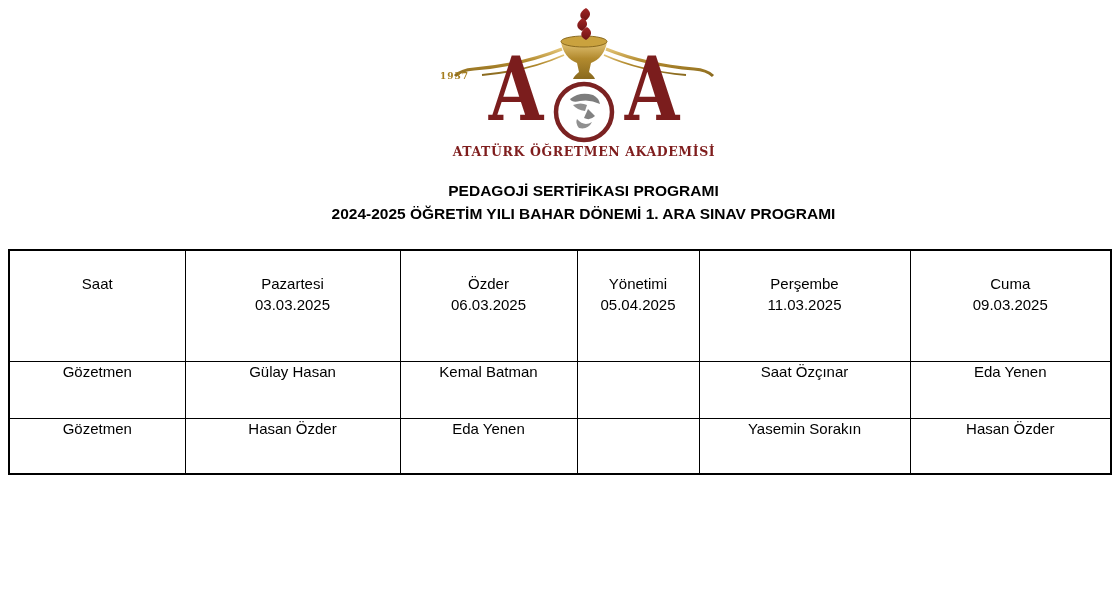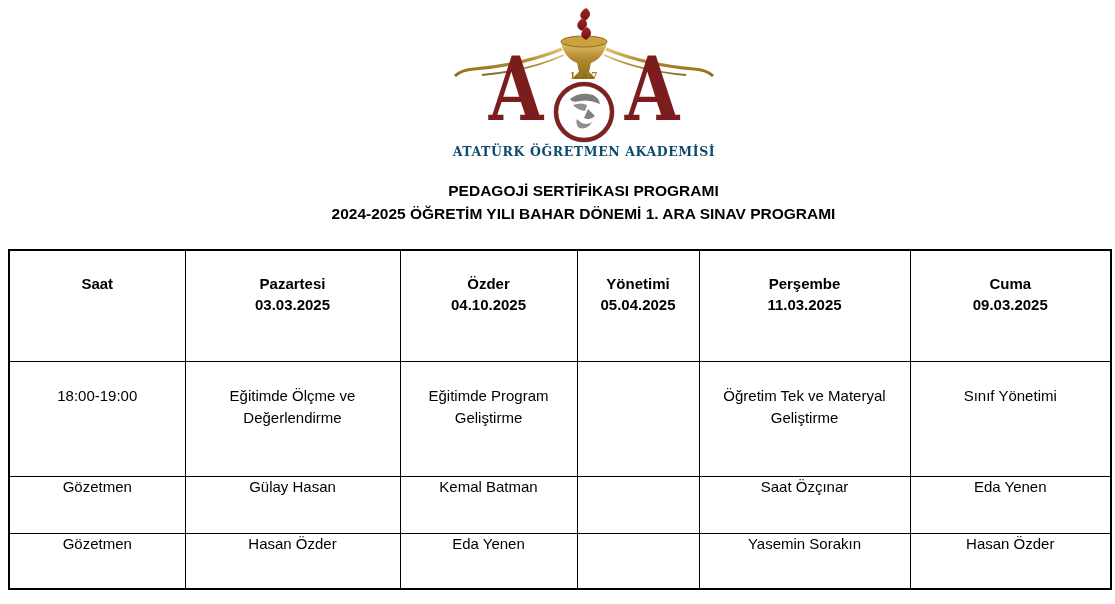--- a/index.html
+++ b/index.html
@@ -24,31 +24,31 @@
     text-align: center;
     font-family: "DejaVu Serif", serif;
     font-weight: bold; font-size: 88px; line-height: 92px;
     color: #7b1d1d;
     transform: scaleX(0.80);
   }
   .monogram.left  { left: 26px; }
   .monogram.right { left: 162px; }
   .logo-year {
     position: absolute; left: 0; top: 66px; width: 288px;
-    text-align: center;
+    text-align: left;
     font-family: "DejaVu Serif", serif;
     font-weight: bold; font-size: 9px; letter-spacing: 1px;
     color: #a57d1e;
   }
   .logo-name {
     position: absolute; left: 0; top: 139px; width: 288px;
     text-align: center;
     font-family: "DejaVu Serif", serif;
     font-weight: bold; font-size: 12.5px; letter-spacing: 0.6px;
-    color: #0c4a6e;
+    color: #7f1d1d;
     white-space: nowrap;
   }
 
   
   .doc-titles {
     position: absolute; left: 26px; top: 180px; width: 1115px;
     text-align: center;
     font-weight: bold; font-size: 15.5px; line-height: 22.5px;
   }
   .doc-titles div { margin: 0; }
@@ -63,21 +63,21 @@
   }
   table.schedule th, table.schedule td {
     border: 1px solid #000;
     text-align: center;
     vertical-align: top;
     padding: 0 8px;
     overflow: hidden;
   }
   table.schedule { border: 2px solid #000; }
   table.schedule thead th {
-    font-weight: bold;
+    font-weight: normal;
     height: 88px;
     padding-top: 22px;
     line-height: 21px;
   }
   tr.row-exam td {
     height: 91px;
     padding-top: 23px;
     line-height: 22px;
     font-weight: normal;
   }
@@ -160,45 +160,37 @@
       <tr>
         <th>
           <span>Saat</span>
         </th>
         <th>
           <span>Pazartesi</span><br>
           <span>03.03.2025</span>
         </th>
         <th>
           <span>Özder</span><br>
-          <span>04.10.2025</span>
+          <span>06.03.2025</span>
         </th>
         <th>
           <span>Yönetimi</span><br>
           <span>05.04.2025</span>
         </th>
         <th>
           <span>Perşembe</span><br>
           <span>11.03.2025</span>
         </th>
         <th>
           <span>Cuma</span><br>
           <span>09.03.2025</span>
         </th>
       </tr>
     </thead>
     <tbody>
-      <tr class="row-exam">
-        <td>18:00-19:00</td>
-        <td>Eğitimde Ölçme ve Değerlendirme</td>
-        <td>Eğitimde Program Geliştirme</td>
-        <td></td>
-        <td>Öğretim Tek ve Materyal Geliştirme</td>
-        <td>Sınıf Yönetimi</td>
-      </tr>
       <tr class="row-sup row-sup-1">
         <td>Gözetmen</td>
         <td>Gülay Hasan</td>
         <td>Kemal Batman</td>
         <td></td>
         <td>Saat Özçınar</td>
         <td>Eda Yenen</td>
       </tr>
       <tr class="row-sup row-sup-2">
         <td>Gözetmen</td>

